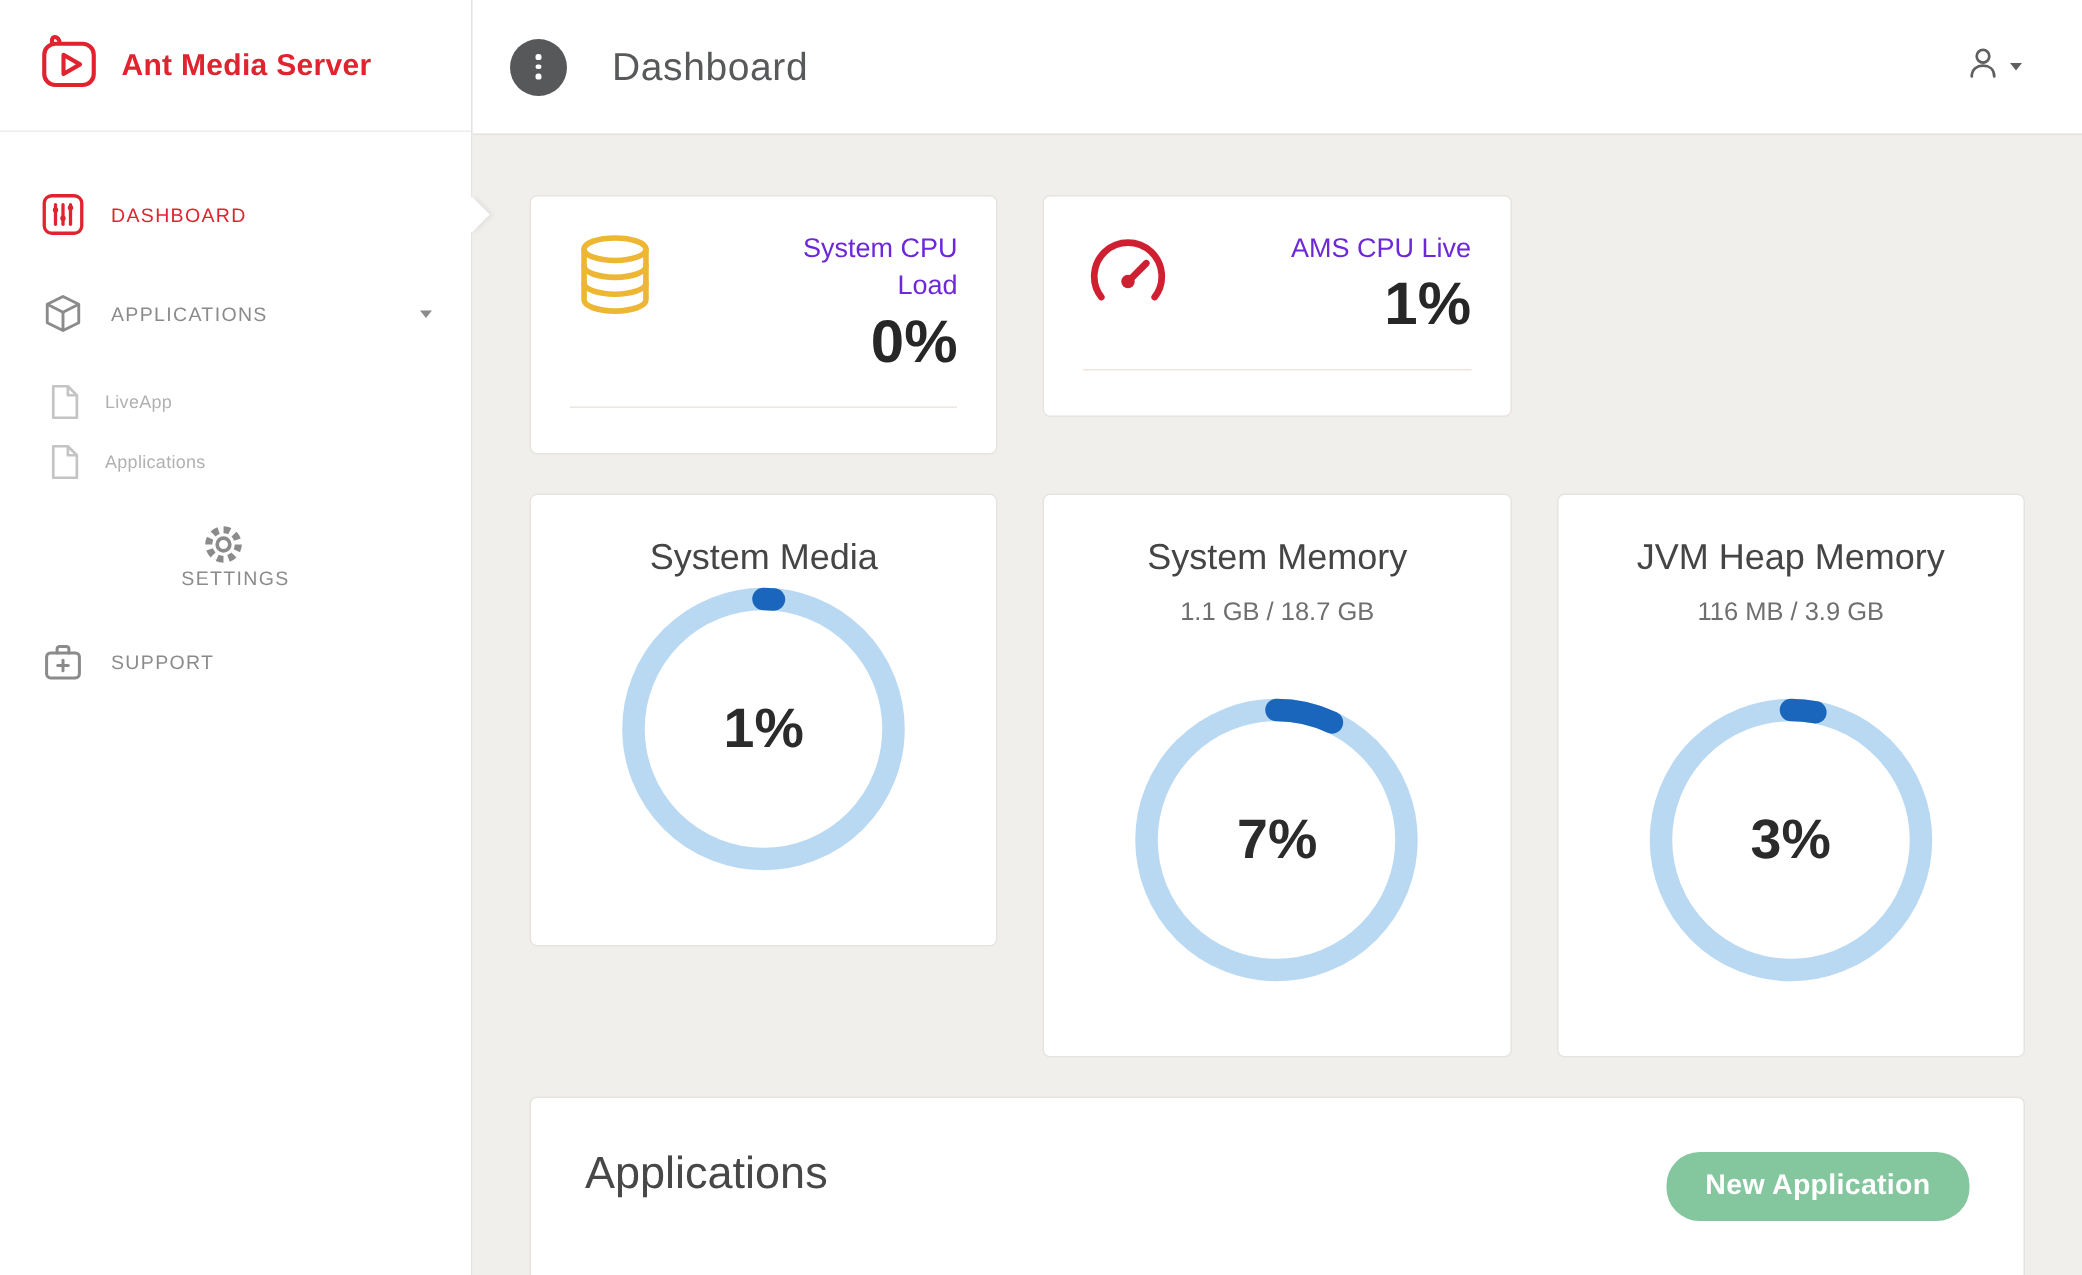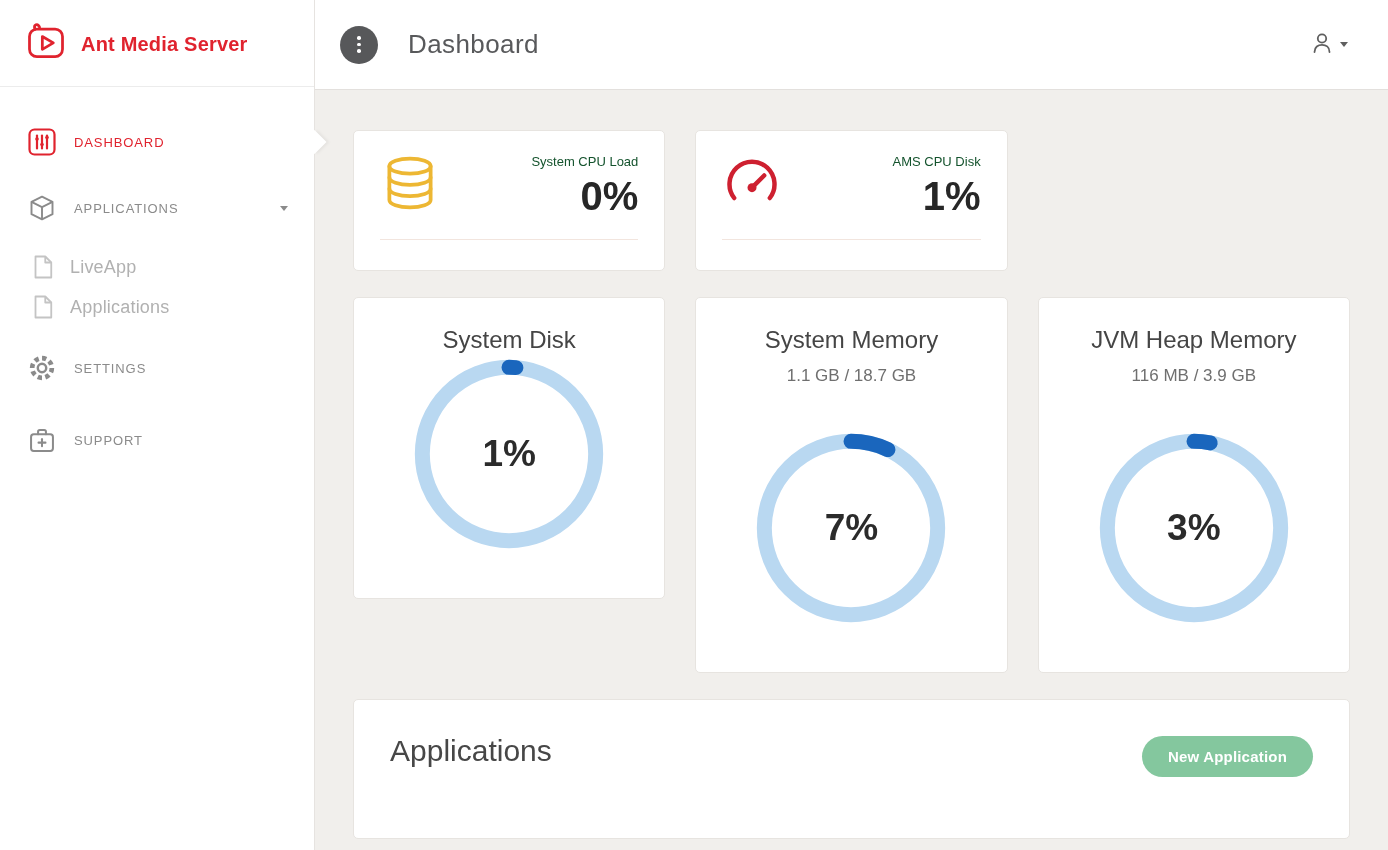--- a/index.html
+++ b/index.html
@@ -15,24 +15,24 @@
   .brand-name { color:#e0232e; font-size:20px; font-weight:bold; letter-spacing:.2px; }
   .menu { padding-top:34px; }
   .menu-item { display:flex; align-items:center; height:42px; padding:0 26px;
     position:relative; cursor:pointer; }
   .menu-item .micon { width:32px; display:flex; justify-content:center; margin-right:16px;
     color:#8b8b8b; }
   .menu-item .mlabel { font-size:13px; color:#8b8b8b; letter-spacing:.9px; }
   .menu-item.active .micon, .menu-item.active .mlabel { color:#e0232e; }
   .menu-item.mb-lg { margin-bottom:24px; }
   .menu-item.mb-md { margin-bottom:20px; }
-  .menu-item.mb-xl { margin-bottom:30px; }
+  .menu-item.mb-xl { margin-bottom:30px;flex-direction:column; }
   .menu-item.sub { height:36px; margin-bottom:4px; padding-left:30px; }
   .menu-item.sub .micon { color:#c4c4c4; width:26px; margin-right:14px;}
-  .menu-item.sub .mlabel { font-size:18px; color:#b1b1b1; letter-spacing:.2px; }
+  .menu-item.sub .mlabel { font-size:12px; color:#b1b1b1; letter-spacing:.2px; }
   .menu-item.sub.mb-lg { margin-bottom:22px; }
   .active-pointer { position:absolute; right:-9px; top:50%; width:17px; height:17px;
     background:#fff; transform:translateY(-50%) rotate(45deg);
     box-shadow:2px -2px 3px rgba(0,0,0,.05); }
   .caret-down { width:0; height:0; border-left:4px solid transparent;
     border-right:4px solid transparent; border-top:5px solid #8b8b8b; margin-left:auto; }
 
   
   .main { flex:1; display:flex; flex-direction:column; min-width:0; }
   .topbar { height:90px; background:#fff; border-bottom:1px solid #e3e0dd;
@@ -48,40 +48,40 @@
   
   .content { flex:1; padding:40px 38px 0 38px; overflow:hidden; }
   .grid3 { display:grid; grid-template-columns:repeat(3,1fr); gap:30px;
     align-items:start; margin-bottom:26px; }
   .card { background:#fff; border:1px solid #e7e4e0; border-radius:5px; }
 
   
   .stat-card { padding:22px 26px 30px 26px; }
   .stat-flex { display:flex; align-items:flex-start; }
   .stat-text { flex:1; text-align:right; }
-  .stat-title { font-size:13px; color:#14532d; line-height:1.4; max-width:132px;
+  .stat-title { font-size:18px; color:#6d28d9; line-height:1.4; max-width:132px;
     margin-left:auto; }
   .stat-value { font-size:40px; color:#272727; font-weight:bold; line-height:1.15;
     margin-top:2px; }
   .stat-divider { height:1px; background:#f2e5de; margin-top:20px; }
 
   
   .gauge-card { padding:28px 24px 44px 24px; text-align:center; }
   .gauge-title { font-size:24px; color:#454545; font-weight:normal; }
   .gauge-sub { font-size:17px; color:#6f6f6f; margin-top:12px; margin-bottom:42px; }
   .donut-wrap { position:relative; width:200px; height:200px; margin:0 auto; }
   .donut-wrap svg { width:200px; height:200px; display:block; }
   .donut-pct { position:absolute; inset:0; display:flex; align-items:center;
     justify-content:center; font-size:37px; color:#2b2b2b; font-weight:bold; }
 
   
   .apps-card { display:flex; align-items:center; justify-content:space-between;
     padding:28px 36px; min-height:140px; align-items:flex-start; }
   .apps-title { font-size:30px; color:#474747; font-weight:normal; margin-top:6px;}
-  .btn-green { background:#84c79e; color:#fff; font-size:15px; font-weight:bold;
+  .btn-green { background:#84c79e; color:#fff; font-size:19px; font-weight:bold;
     border:none; border-radius:22px; padding:12px 26px; cursor:pointer; margin-top:8px;
     letter-spacing:.2px; }
 </style>
 </head>
 <body>
 
 <div class="app">
 
   <aside class="sidebar">
     <div class="logo-row">
@@ -216,34 +216,34 @@
         <div class="card stat-card">
           <div class="stat-flex">
             <span>
               <svg width="60" height="60" viewBox="0 0 32 32" fill="none" stroke="#ce2030" stroke-width="2.4" stroke-linecap="round">
                 <path d="M6.5 24 A 12 12 0 1 1 25.5 24"></path>
                 <line x1="16" y1="18.5" x2="22.5" y2="12"></line>
                 <circle cx="16" cy="18.5" r="2.4" fill="#ce2030" stroke="none"></circle>
               </svg>
             </span>
             <div class="stat-text">
-              <div class="stat-title">AMS CPU Disk</div>
+              <div class="stat-title">AMS CPU Live</div>
               <div class="stat-value">1%</div>
             </div>
           </div>
           <div class="stat-divider"></div>
         </div>
 
 
       </div>
 
       <div class="grid3">
 
         <div class="card gauge-card">
-          <div class="gauge-title">System Disk</div>
+          <div class="gauge-title">System Media</div>
           <div class="donut-wrap">
             <svg viewBox="0 0 120 120">
               <circle cx="60" cy="60" r="52" fill="none" stroke="#b9d8f1" stroke-width="9"></circle>
               <circle cx="60" cy="60" r="52" fill="none" stroke="#1a66bd" stroke-width="9" stroke-linecap="round" transform="rotate(-90 60 60)" stroke-dasharray="4.2 326.7"></circle>
             </svg>
             <span class="donut-pct">1%</span>
           </div>
         </div>
 
         <div class="card gauge-card">

